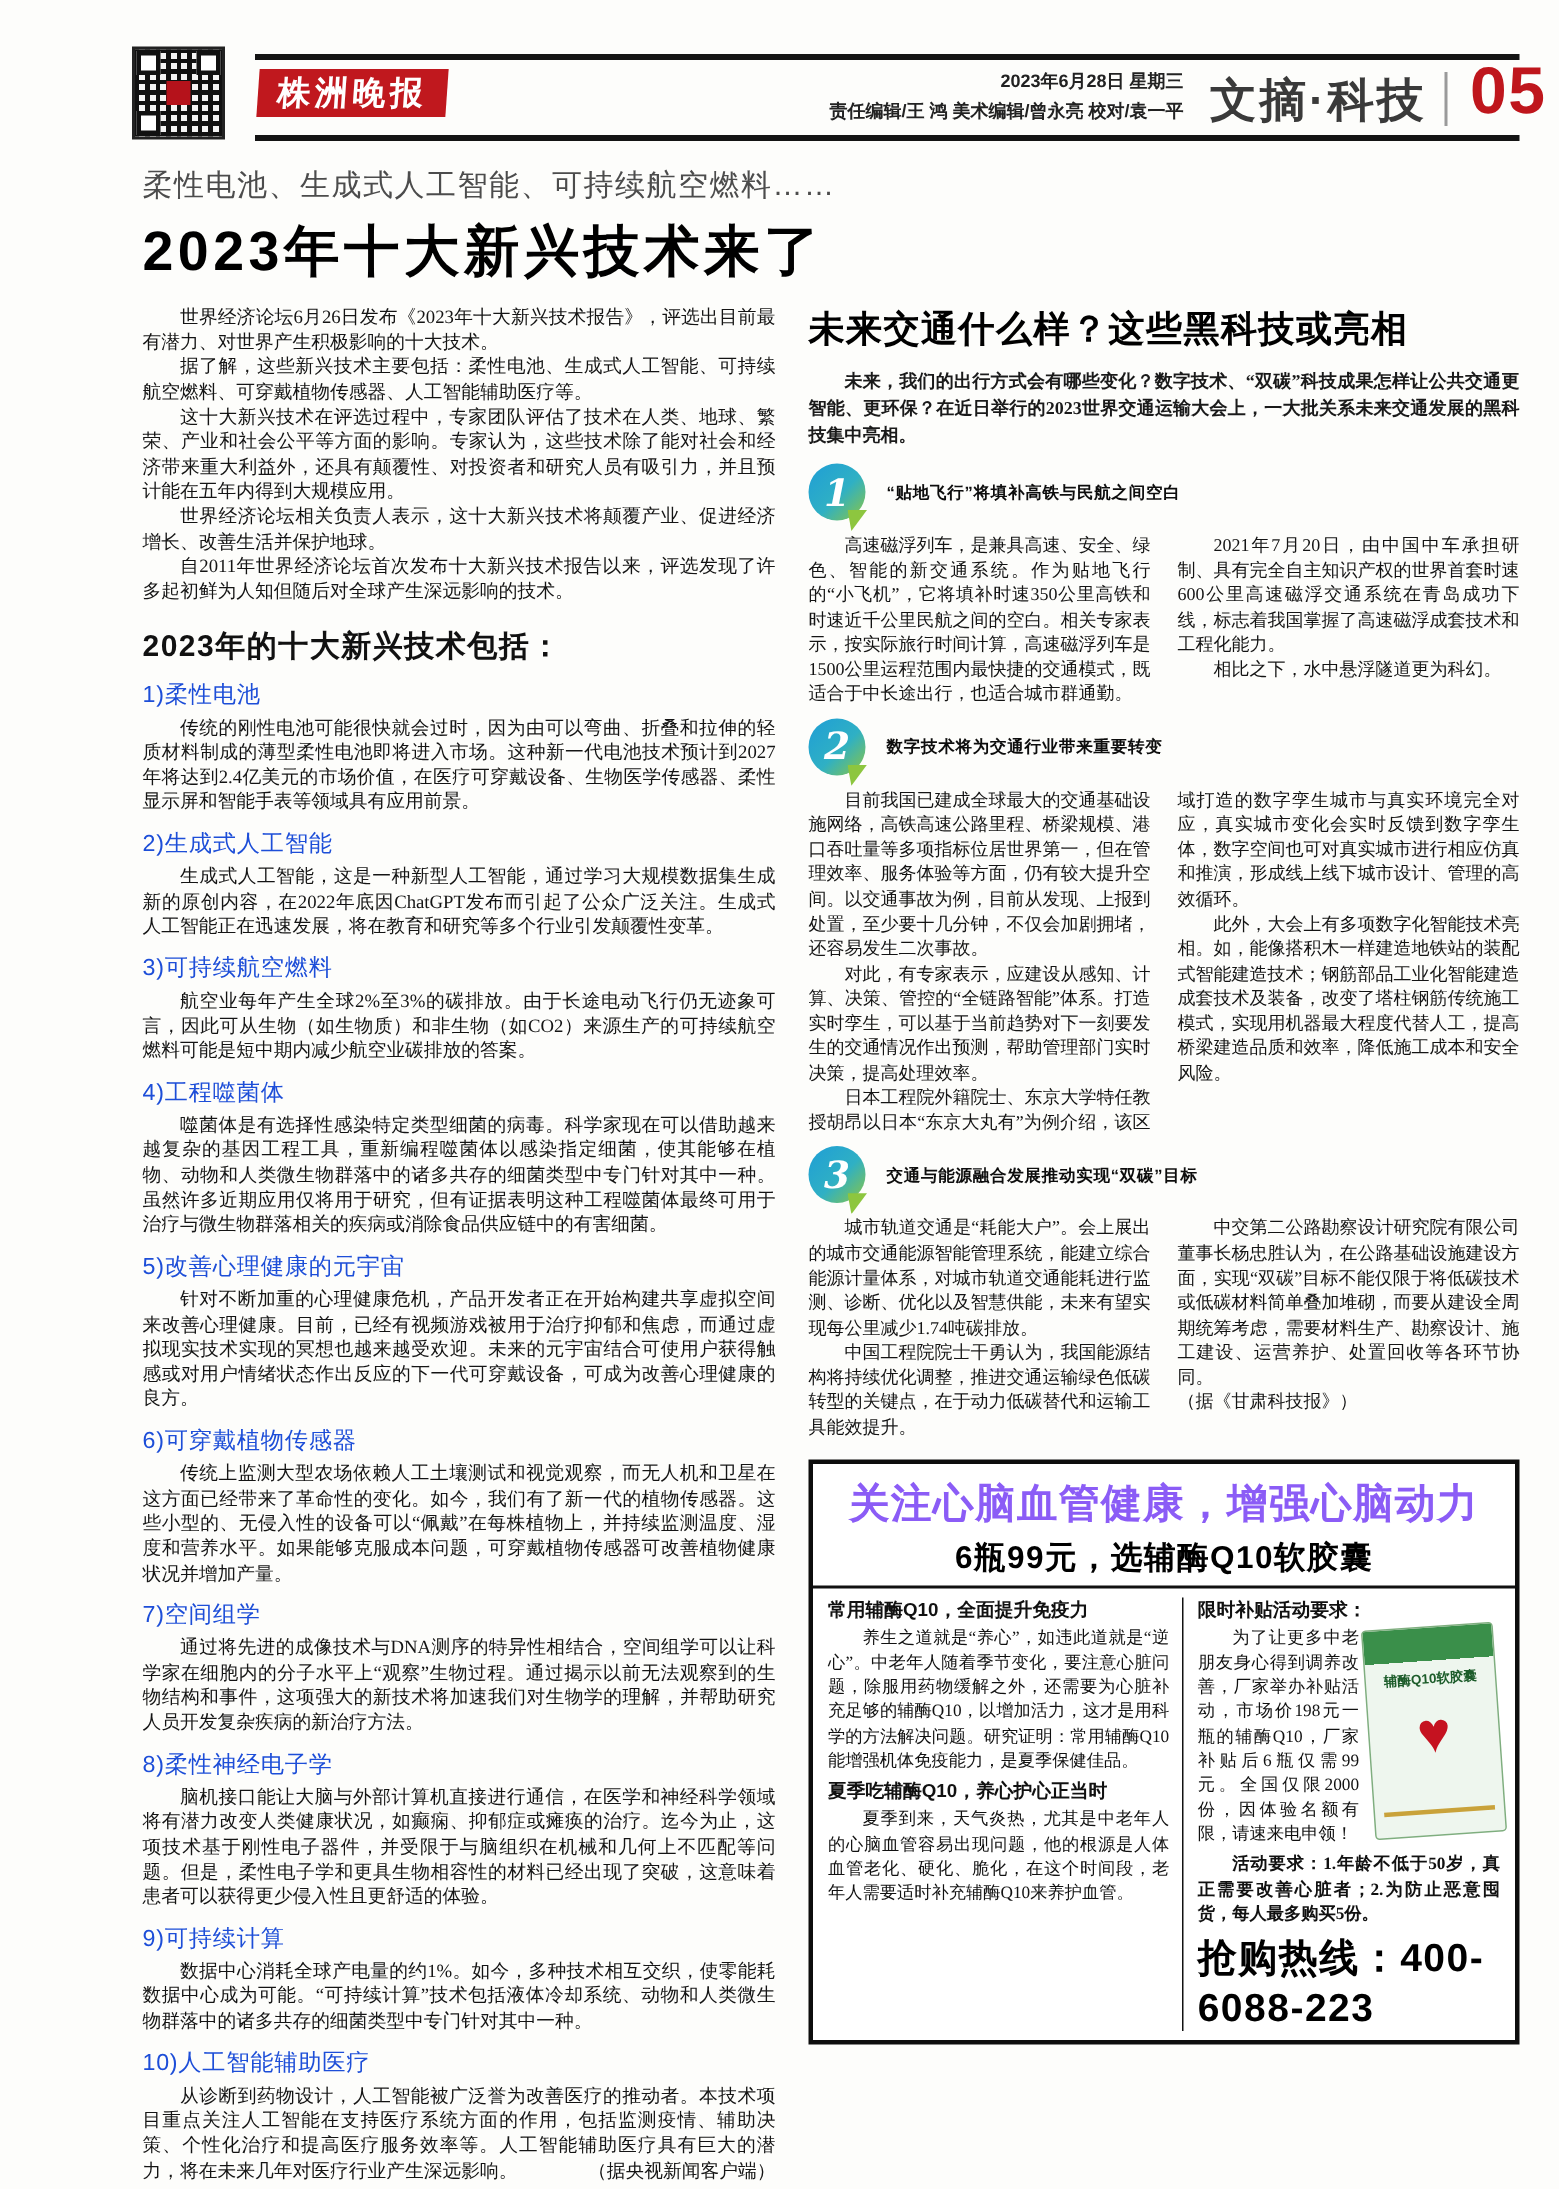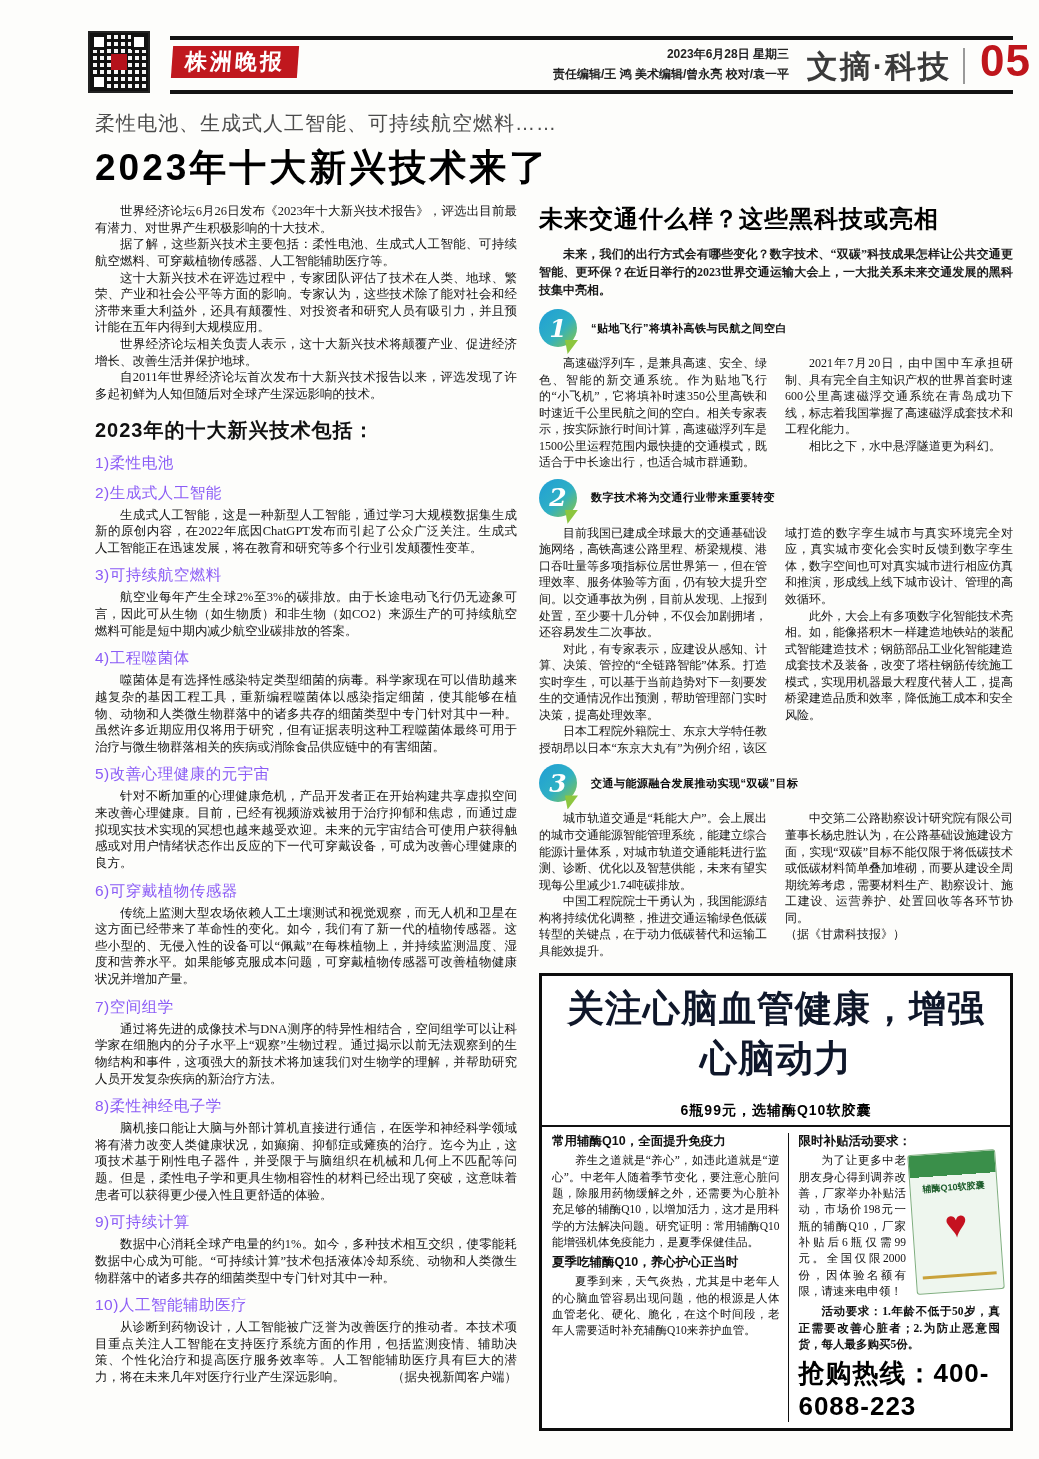--- a/index.html
+++ b/index.html
@@ -40,44 +40,44 @@
   
   .cols{display:flex;margin:6px 26px 0 95px;gap:22px;}
   .lcol{width:422px;flex:none;}
   .rcol{flex:1;min-width:0;}
   .lcol p.body, .rcol p.body{font-size:12.5px;line-height:1.33;text-align:justify;
           text-indent:2em;margin:0;color:#141414;}
   .introblock p{margin-bottom:1px;}
   .list-heading{font-family:"Liberation Sans",sans-serif;font-size:20px;font-weight:600;
           letter-spacing:1px;margin:14px 0 8px 0;color:#111;}
   .tech-item h3{font-family:"Liberation Sans",sans-serif;font-size:15.5px;font-weight:500;
-          margin:9px 0 3px 0;color:#8b5cf6;letter-spacing:0.5px;}
+          margin:9px 0 3px 0;color:#1d4ed8;letter-spacing:0.5px;}
   .inline-attr{float:right;text-indent:0;}
   
   .r-headline{font-family:"Liberation Serif",serif;font-size:24px;font-weight:900;
           letter-spacing:1px;margin:0 0 10px 0;color:#000;}
   .r-intro{font-size:12px;line-height:1.5;text-align:justify;text-indent:2em;color:#1a1a1a;
           margin:0 0 10px 0;font-weight:600;}
   .sec-head{display:flex;align-items:center;gap:14px;margin:8px 0 8px 0;}
   .badge{width:38px;height:38px;flex:none;border-radius:50%;position:relative;
          background:linear-gradient(135deg,#1f9ed6 0%,#2fb0c4 55%,#8dc63f 100%);
          color:#fff;display:flex;align-items:center;justify-content:center;
          font-family:"DejaVu Serif",serif;font-style:italic;font-weight:bold;font-size:25px;}
   .badge::after{content:"";position:absolute;right:-1px;bottom:-7px;width:13px;height:14px;
          background:#8dc63f;clip-path:polygon(0 0,100% 0,20% 100%);}
   .sec-title{font-family:Liberation Sans, sans-serif;font-size:11px;font-weight:bold;
          color:#0d0d0d;letter-spacing:0.5px;}
   .sec-body{column-count:2;column-gap:18px;font-size:12px;line-height:1.38;}
   .sec-body p{font-size:12px;line-height:1.38;text-align:justify;text-indent:2em;margin:0;color:#141414;}
   .attr-line{text-align:right;text-indent:0 !important;}
   
   .ad{border:3px solid #0d0d0d;margin-top:14px;padding:6px 10px 6px 10px;position:relative;background:#fff;}
-  .ad-headline{font-family:"Liberation Sans",sans-serif;font-size:37px;font-weight:900;
-         text-align:center;letter-spacing:1px;margin:2px 0 18px 0;color:#0f172a;}
-  .ad-subhead{font-family:"Liberation Sans",sans-serif;font-size:14px;font-weight:800;
+  .ad-headline{font-family:"Liberation Sans",sans-serif;font-size:27px;font-weight:900;
+         text-align:center;letter-spacing:1px;margin:2px 0 4px 0;color:#8b5cf6;}
+  .ad-subhead{font-family:"Liberation Sans",sans-serif;font-size:21px;font-weight:800;
          text-align:center;letter-spacing:1px;margin:0 0 5px 0;color:#000;}
   .ad-rule{border-top:2px solid #111;margin:0 -10px 6px -10px;}
   .ad-cols{display:flex;}
   .ad-left{width:53%;flex:none;border-right:1.5px solid #111;padding-right:9px;box-sizing:border-box;}
   .ad-right{flex:1;padding-left:9px;min-width:0;}
   .ad h4{font-family:"Liberation Sans",sans-serif;font-size:12.5px;font-weight:bold;margin:0 0 2px 0;}
   .ad p{font-size:11.5px;line-height:1.42;text-align:justify;text-indent:2em;margin:0 0 4px 0;}
   .ad-right-body{display:flex;gap:6px;justify-content:flex-end;}
   .ad-right-body p{flex:1;}
   .product{width:86px;height:138px;flex:none;transform:rotate(-4deg);
@@ -127,20 +127,21 @@
       <p class="body">据了解，这些新兴技术主要包括：柔性电池、生成式人工智能、可持续航空燃料、可穿戴植物传感器、人工智能辅助医疗等。</p>
       <p class="body">这十大新兴技术在评选过程中，专家团队评估了技术在人类、地球、繁荣、产业和社会公平等方面的影响。专家认为，这些技术除了能对社会和经济带来重大利益外，还具有颠覆性、对投资者和研究人员有吸引力，并且预计能在五年内得到大规模应用。</p>
       <p class="body">世界经济论坛相关负责人表示，这十大新兴技术将颠覆产业、促进经济增长、改善生活并保护地球。</p>
       <p class="body">自2011年世界经济论坛首次发布十大新兴技术报告以来，评选发现了许多起初鲜为人知但随后对全球产生深远影响的技术。</p>
     </div>
 
     <h2 class="list-heading">2023年的十大新兴技术包括：</h2>
 
     <div class="tech-item">
       <h3>1)柔性电池</h3>
+      <p class="body">传统的刚性电池可能很快就会过时，因为由可以弯曲、折叠和拉伸的轻质材料制成的薄型柔性电池即将进入市场。这种新一代电池技术预计到2027年将达到2.4亿美元的市场价值，在医疗可穿戴设备、生物医学传感器、柔性显示屏和智能手表等领域具有应用前景。</p>
     </div>
     <div class="tech-item">
       <h3>2)生成式人工智能</h3>
       <p class="body">生成式人工智能，这是一种新型人工智能，通过学习大规模数据集生成新的原创内容，在2022年底因ChatGPT发布而引起了公众广泛关注。生成式人工智能正在迅速发展，将在教育和研究等多个行业引发颠覆性变革。</p>
     </div>
     <div class="tech-item">
       <h3>3)可持续航空燃料</h3>
       <p class="body">航空业每年产生全球2%至3%的碳排放。由于长途电动飞行仍无迹象可言，因此可从生物（如生物质）和非生物（如CO2）来源生产的可持续航空燃料可能是短中期内减少航空业碳排放的答案。</p>
     </div>
     <div class="tech-item">

